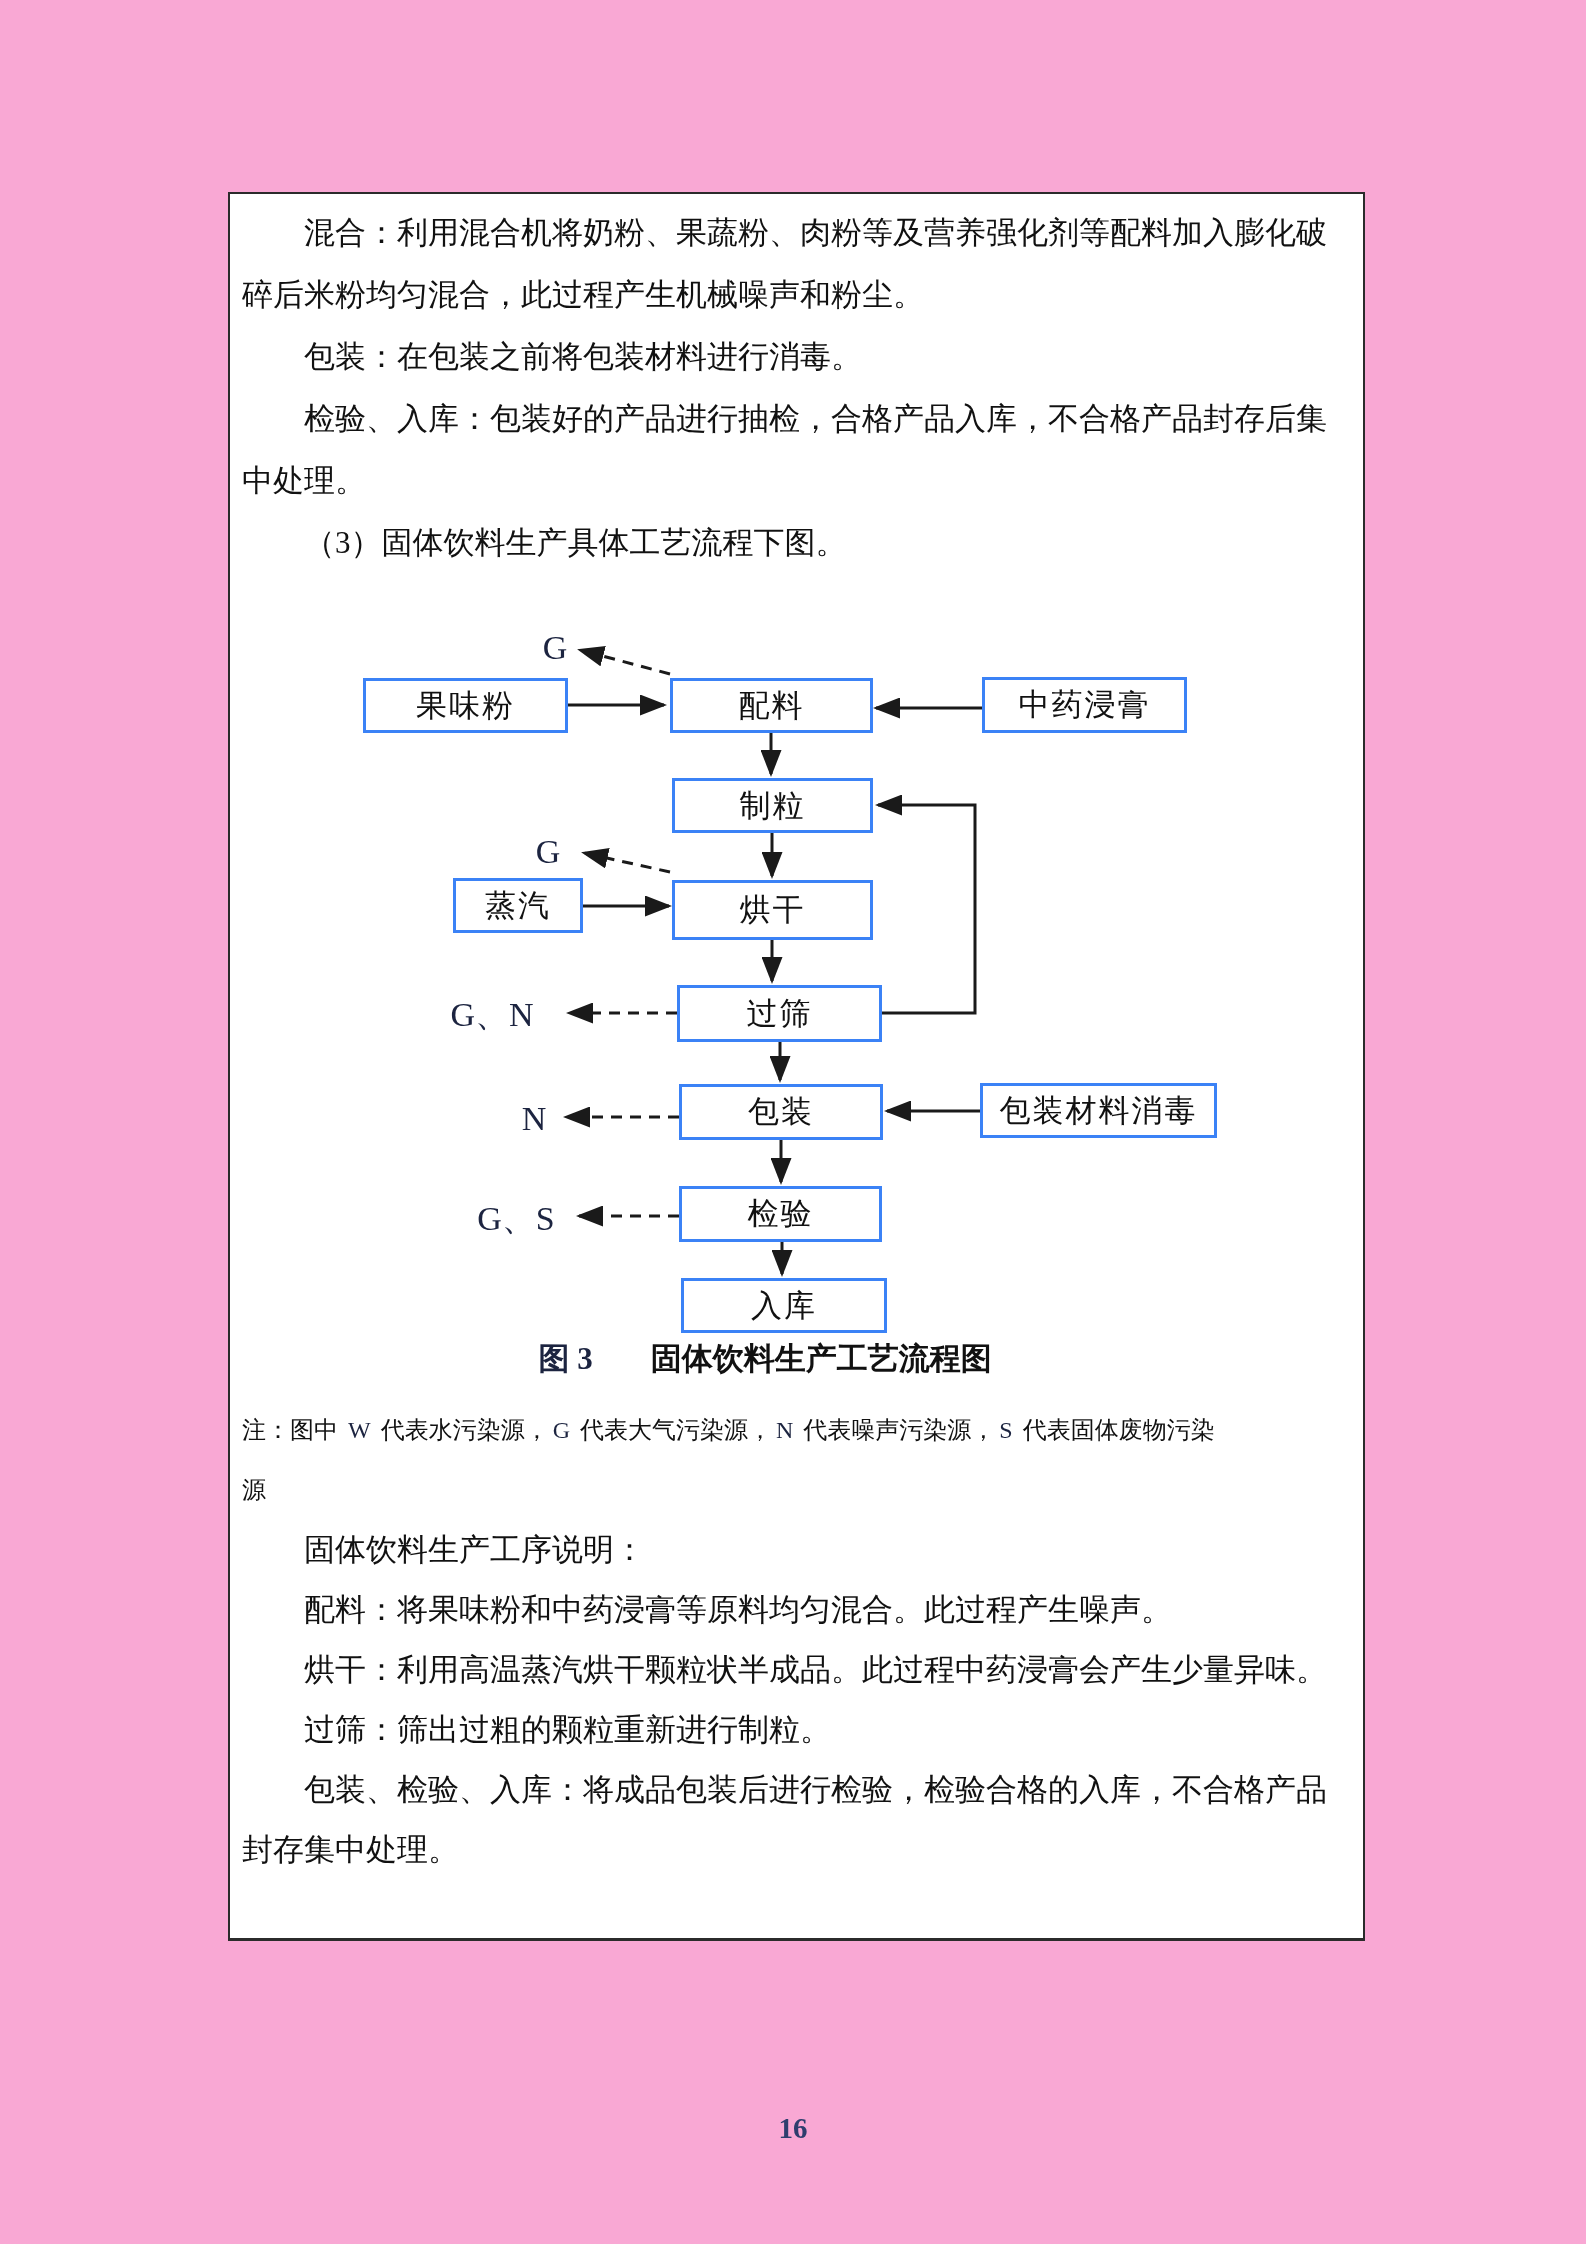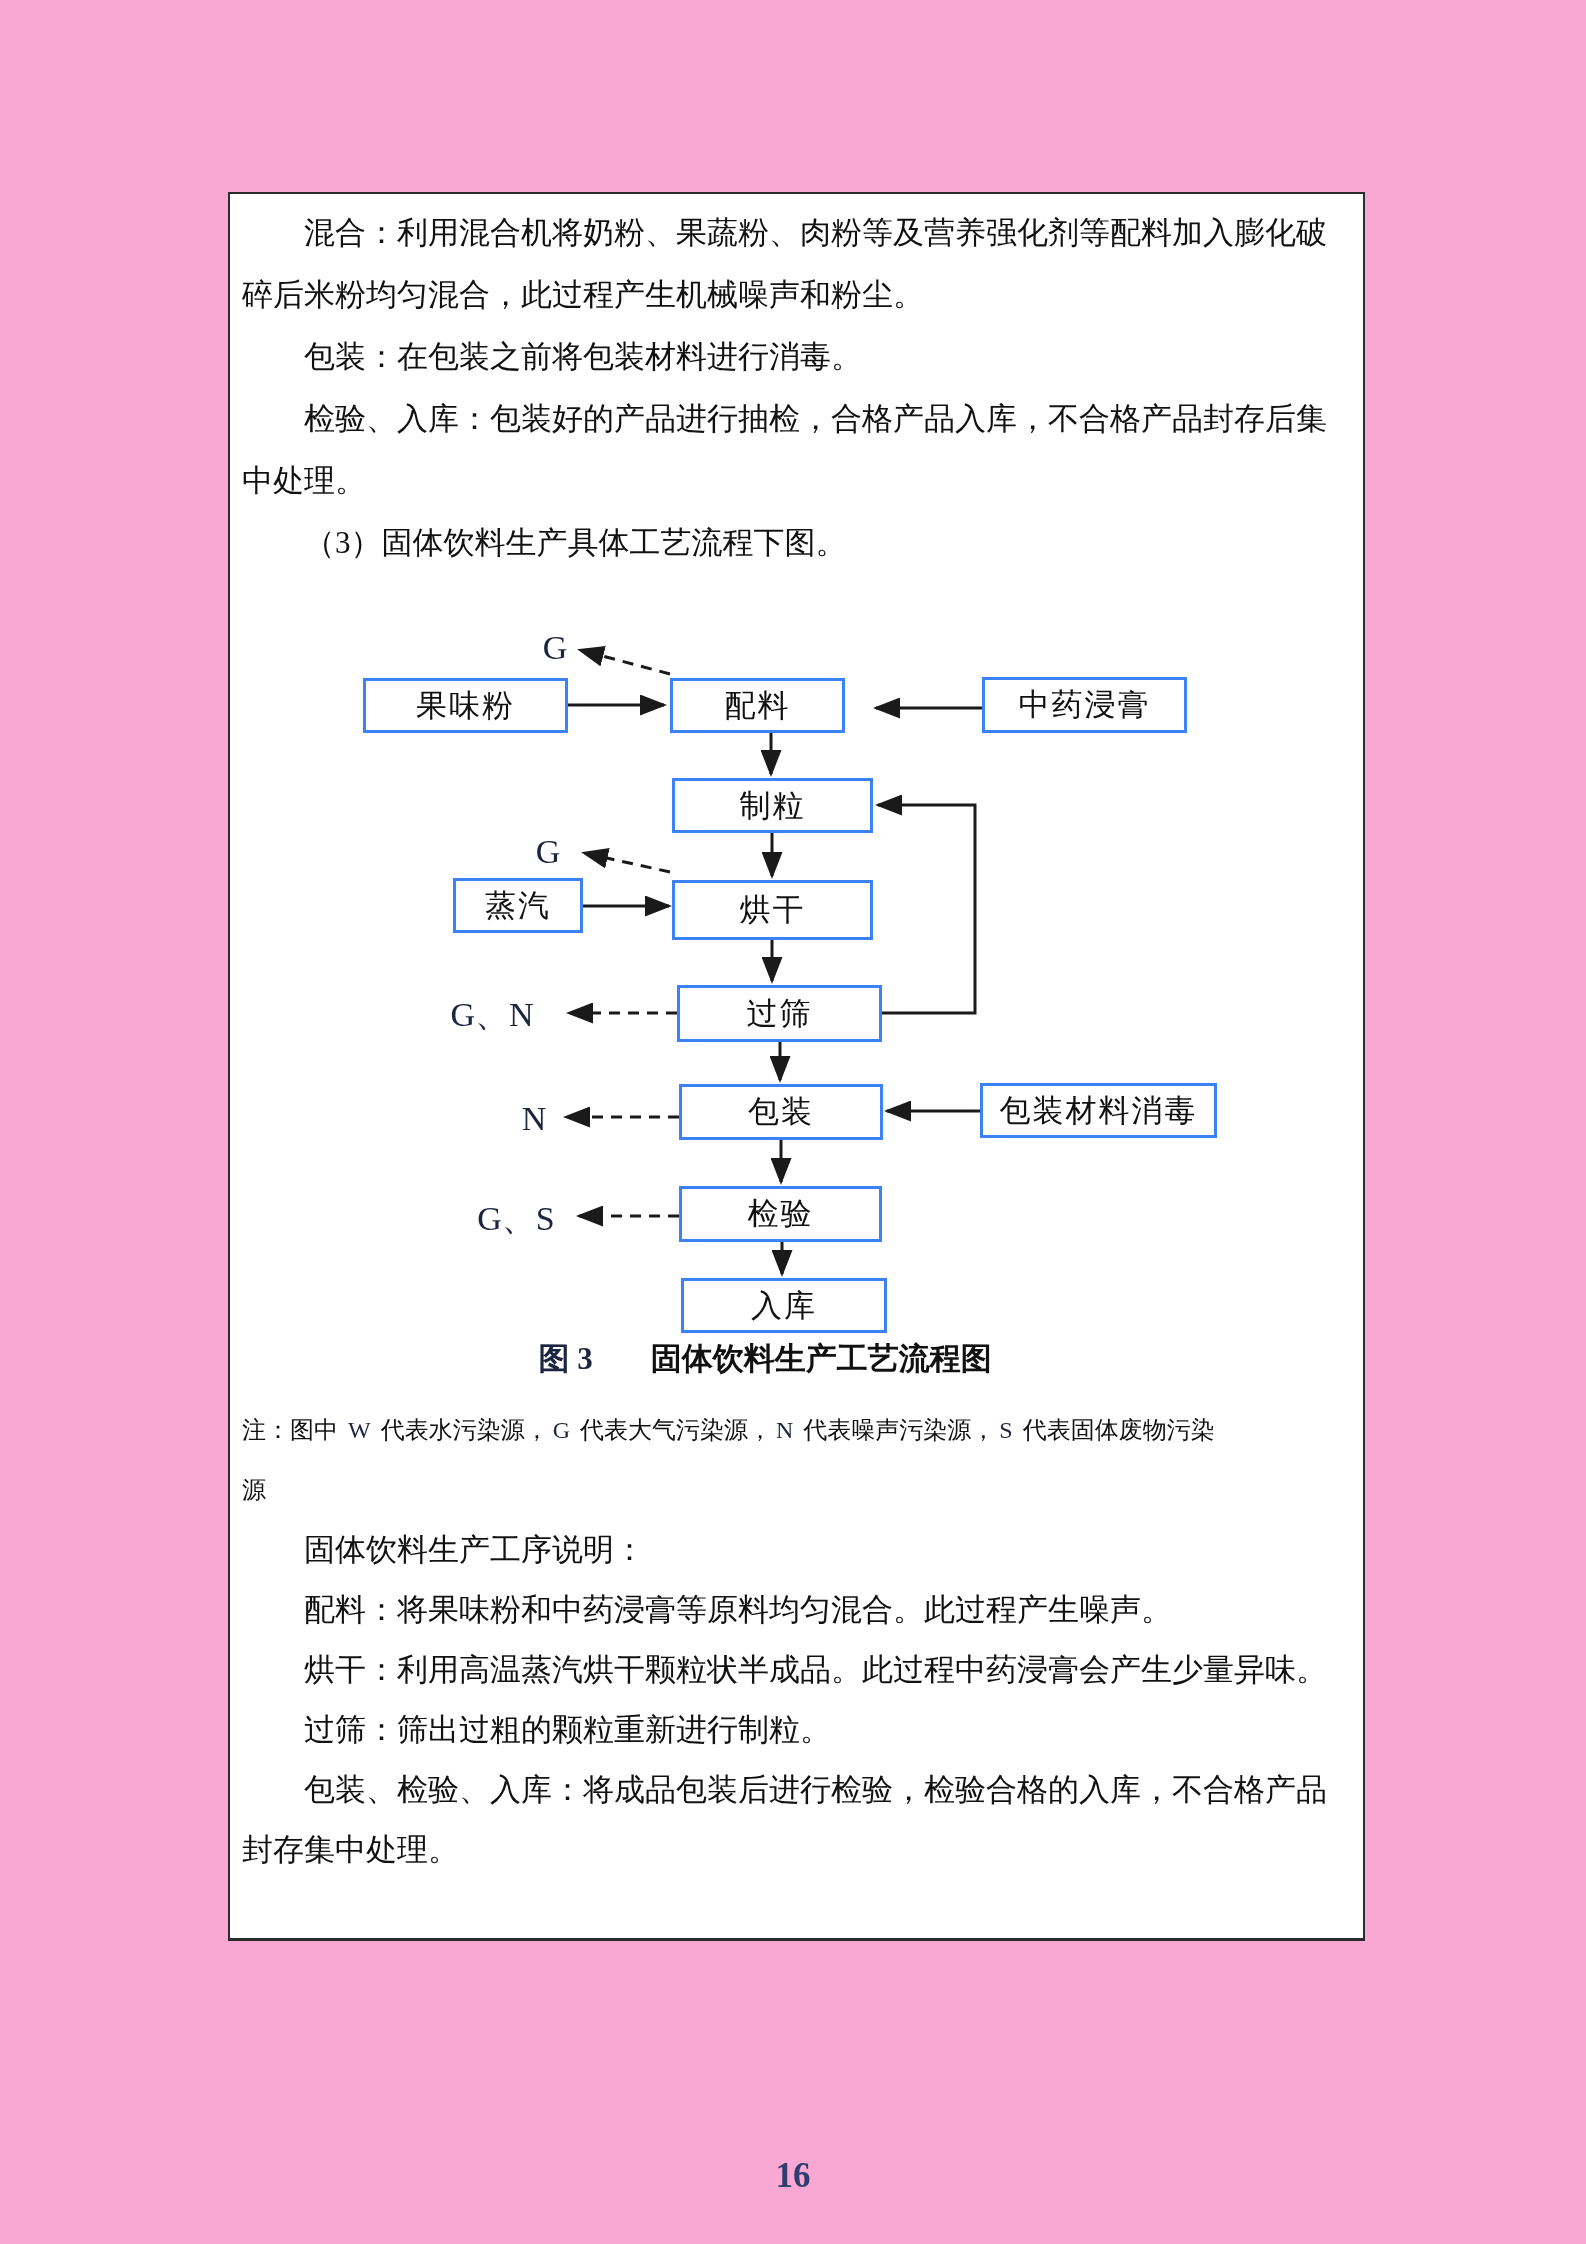--- a/index.html
+++ b/index.html
@@ -16,21 +16,21 @@
         display:flex;align-items:center;justify-content:center;font-size:31px;letter-spacing:2px;}
   .caption{position:absolute;top:726px;left:0px;width:1070px;display:flex;justify-content:center;
            gap:58px;font-weight:bold;font-size:31px;}
   .caption .lat{font-weight:bold;}
   .bottom-text{position:absolute;top:1206px;left:12px;width:1118px;font-size:31px;line-height:60px;}
   .bottom-text .ln{white-space:nowrap;}
   .bottom-text .note{font-size:24px;}
   .lat{font-family:"Liberation Serif","DejaVu Serif",serif;color:#1c2440;}
   .note .lat{margin:0 4px;}
   .pagenum{position:absolute;top:2112px;left:0;width:1586px;text-align:center;
-           font-size:35px;font-weight:600;color:#2f3e6e;margin-top:44px;}
+           font-size:29px;font-weight:600;color:#2f3e6e;}
   svg text.glabel{font-family:"Liberation Serif","DejaVu Serif",serif;font-size:34px;fill:#1c2440;}
 </style>
 </head>
 <body>
 
 <div class="screen">
   <div class="docbox">
 
     <div class="top-text">
       <div class="ln ind">混合：利用混合机将奶粉、果蔬粉、肉粉等及营养强化剂等配料加入膨化破</div>
@@ -72,21 +72,21 @@
         </g>
 
         <text class="glabel" x="325" y="47" text-anchor="middle">G</text>
         <text class="glabel" x="318" y="251" text-anchor="middle">G</text>
         <text class="glabel" x="262" y="414" text-anchor="middle">G、N</text>
         <text class="glabel" x="304" y="518" text-anchor="middle">N</text>
         <text class="glabel" x="286" y="618" text-anchor="middle">G、S</text>
       </svg>
 
       <div class="fbox" style="left:133px;top:66px;width:205px;height:55px;">果味粉</div>
-      <div class="fbox" style="left:440px;top:66px;width:175px;height:55px;">配料</div>
+      <div class="fbox" style="left:440px;top:66px;width:203px;height:55px;">配料</div>
       <div class="fbox" style="left:752px;top:65px;width:205px;height:56px;">中药浸膏</div>
       <div class="fbox" style="left:442px;top:166px;width:201px;height:55px;">制粒</div>
       <div class="fbox" style="left:223px;top:266px;width:130px;height:55px;">蒸汽</div>
       <div class="fbox" style="left:442px;top:268px;width:201px;height:60px;">烘干</div>
       <div class="fbox" style="left:447px;top:373px;width:205px;height:57px;">过筛</div>
       <div class="fbox" style="left:449px;top:472px;width:204px;height:56px;">包装</div>
       <div class="fbox" style="left:750px;top:471px;width:237px;height:55px;">包装材料消毒</div>
       <div class="fbox" style="left:449px;top:574px;width:203px;height:56px;">检验</div>
       <div class="fbox" style="left:451px;top:666px;width:206px;height:55px;">入库</div>
 

